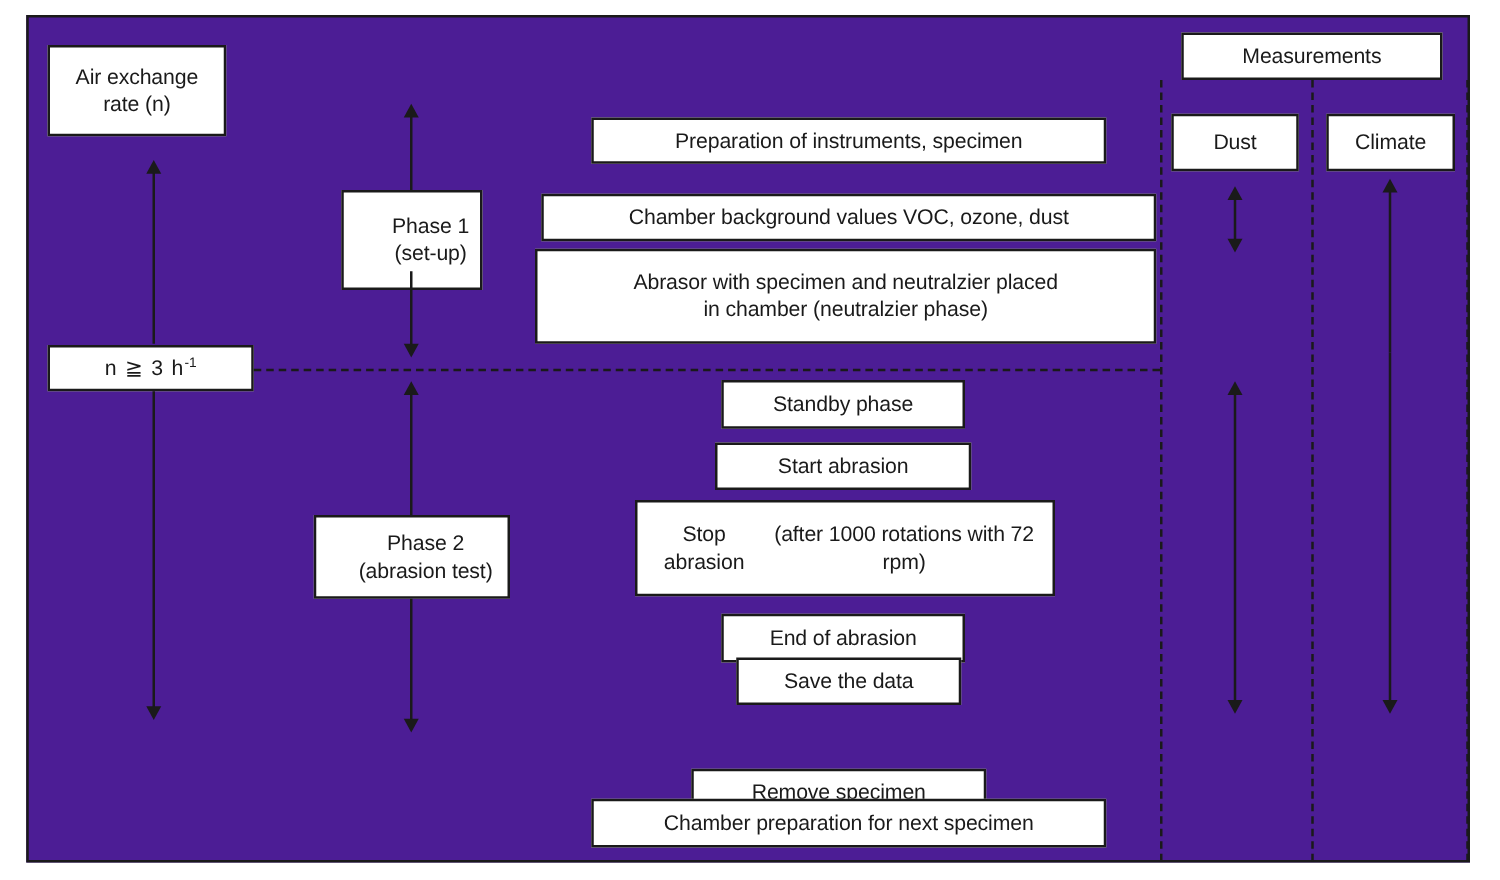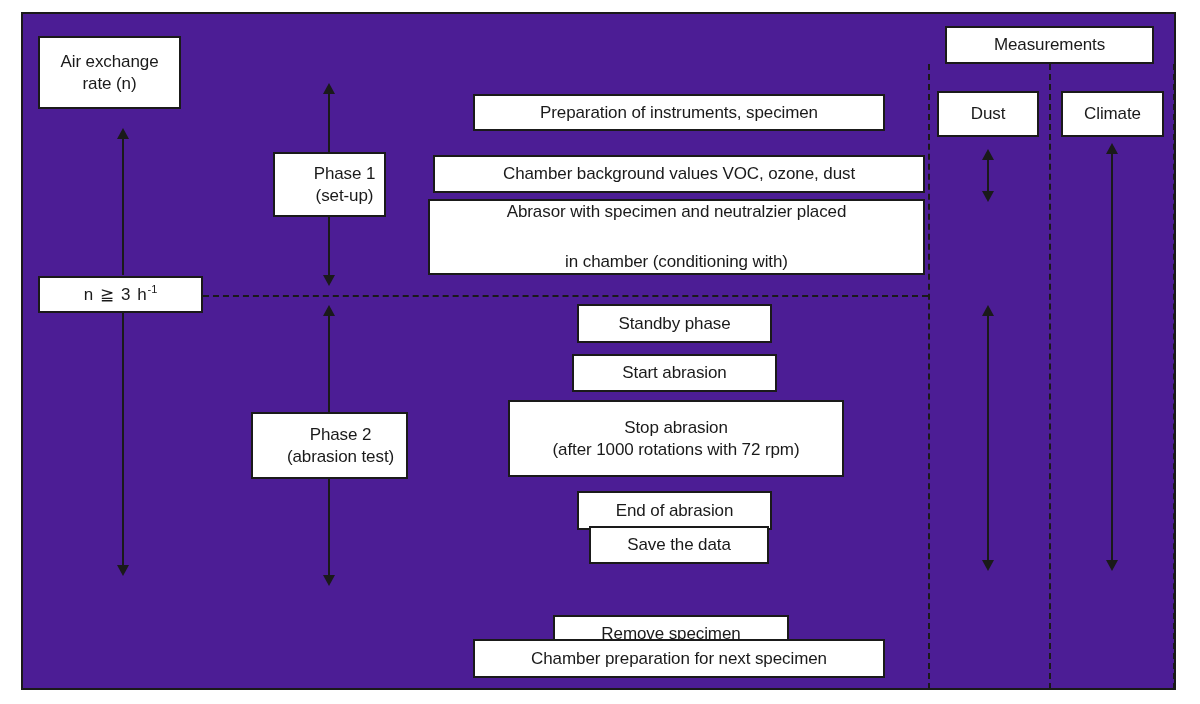--- a/index.html
+++ b/index.html
@@ -98,21 +98,21 @@
     <div class="arrow up" style="left:99px; top:123px; height:138px;"></div>
 
     <div class="pbox" style="left:15px; top:262px; width:165px; height:37px;">
       <span><span class="geq">n ≧ 3 h</span><span class="sup">-1</span></span>
     </div>
 
     <div class="arrow down" style="left:99px; top:299px; height:254px;"></div>
 
     <div class="arrow up" style="left:305px; top:78px; height:60px;"></div>
 
-    <div class="pbox" style="left:250px; top:138px; width:113px; height:65px; flex-direction:column;padding-left:36px;">
+    <div class="pbox" style="left:250px; top:138px; width:113px; height:80px; flex-direction:column;padding-left:36px;">
       <span class="ln">Phase 1</span>
       <span class="ln">(set-up)</span>
     </div>
 
     <div class="arrow down" style="left:305px; top:203px; height:60px;"></div>
 
     <div class="arrow up" style="left:305px; top:300px; height:98px;"></div>
 
     <div class="pbox" style="left:228px; top:398px; width:157px; height:67px; flex-direction:column;padding-left:28px;">
       <span class="ln">Phase 2</span>
@@ -122,34 +122,34 @@
     <div class="arrow down" style="left:305px; top:465px; height:98px;"></div>
 
     <div class="pbox" style="left:450px; top:80px; width:412px; height:37px;">
       <span>Preparation of instruments, specimen</span>
     </div>
 
     <div class="pbox" style="left:410px; top:141px; width:492px; height:38px;">
       <span>Chamber background values VOC, ozone, dust</span>
     </div>
 
-    <div class="pbox" style="left:405px; top:185px; width:497px; height:76px; flex-direction:column;justify-content:space-between;">
+    <div class="pbox" style="left:405px; top:185px; width:497px; height:76px; flex-direction:column;">
       <span class="ln">Abrasor with specimen and neutralzier placed</span>
-      <span class="ln">in chamber (conditioning with)</span>
+      <span class="ln">in chamber (neutralzier phase)</span>
     </div>
 
     <div class="pbox" style="left:554px; top:290px; width:195px; height:39px;">
       <span>Standby phase</span>
     </div>
 
     <div class="pbox" style="left:549px; top:340px; width:205px; height:38px;">
       <span>Start abrasion</span>
     </div>
 
-    <div class="pbox" style="left:485px; top:386px; width:336px; height:77px; flex-direction:column;">
+    <div class="pbox" style="left:485px; top:386px; width:336px; height:77px; flex-direction:row;">
       <span class="ln">Stop abrasion</span>
       <span class="ln">(after 1000 rotations with 72 rpm)</span>
     </div>
 
     <div class="pbox" style="left:554px; top:477px; width:195px; height:39px;">
       <span>End of abrasion</span>
     </div>
 
     <div class="pbox" style="left:566px; top:512px; width:180px; height:38px;">
       <span>Save the data</span>

